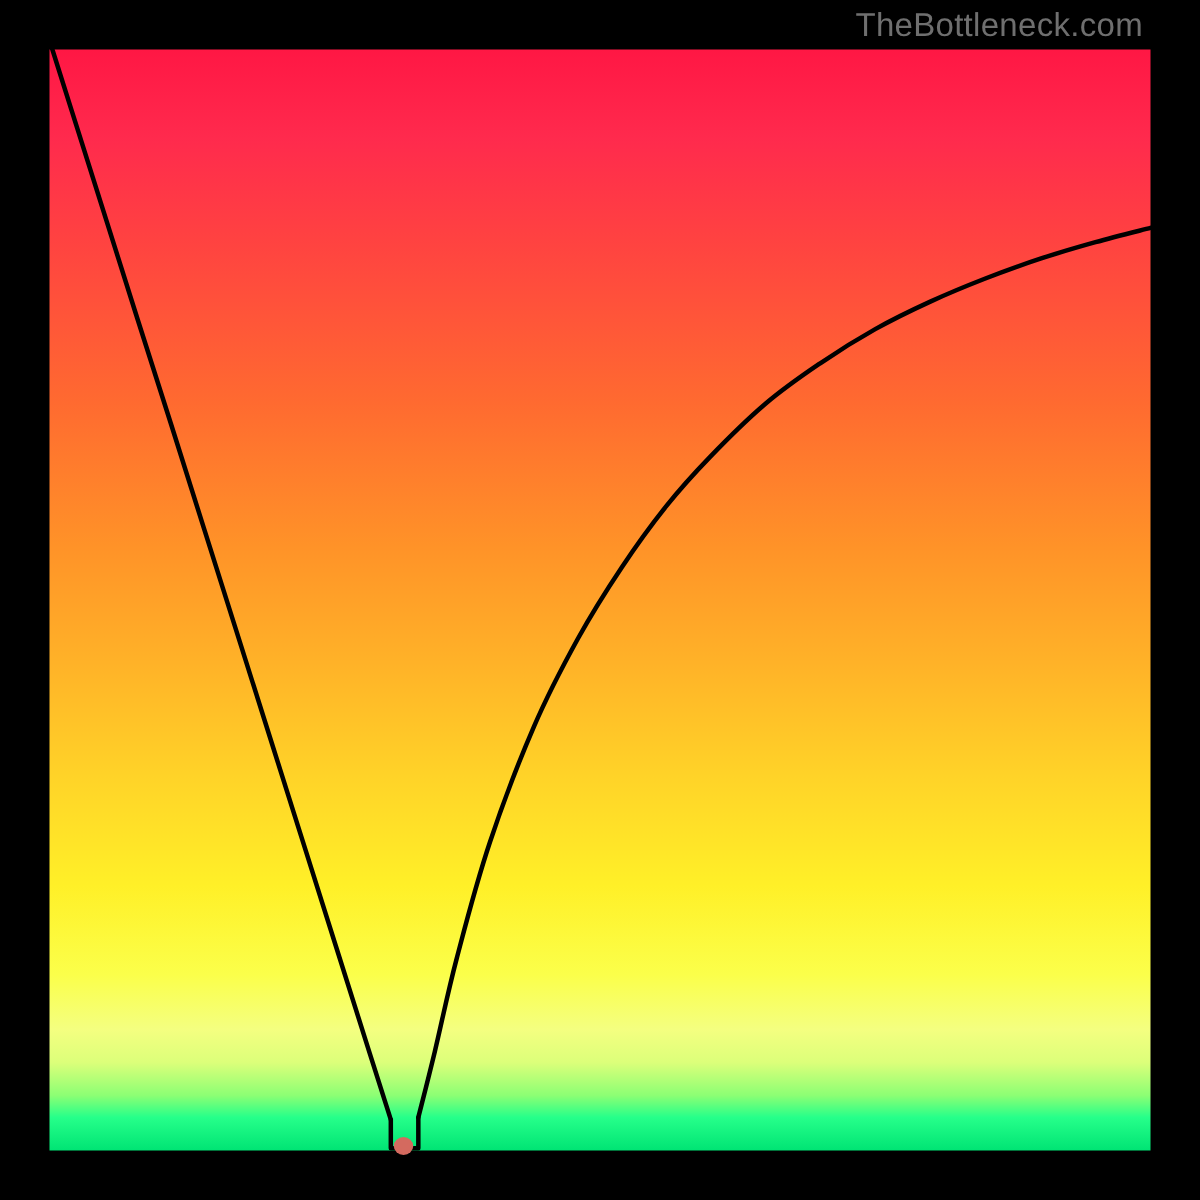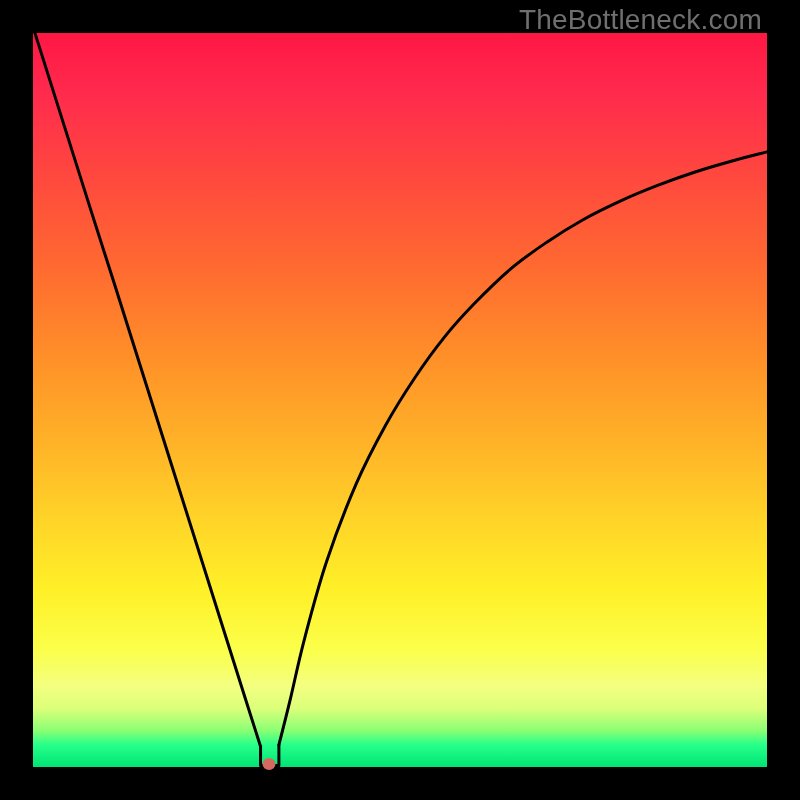--- a/index.html
+++ b/index.html
@@ -40,21 +40,21 @@
       #8cff74 95%,
       #26ff8a 97%,
       #00e474 100%
     );
   }
   .attribution {
     position: absolute;
     top: 4px;
     right: 38px;
     color: #6f6f6f;
-    font-size: 28px;
+    font-size: 22px;
     font-weight: 500;
     letter-spacing: 0.2px;
   }
   svg.curve {
     position: absolute;
     left: 0;
     top: 0;
     width: 734px;
     height: 734px;
     overflow: visible;

